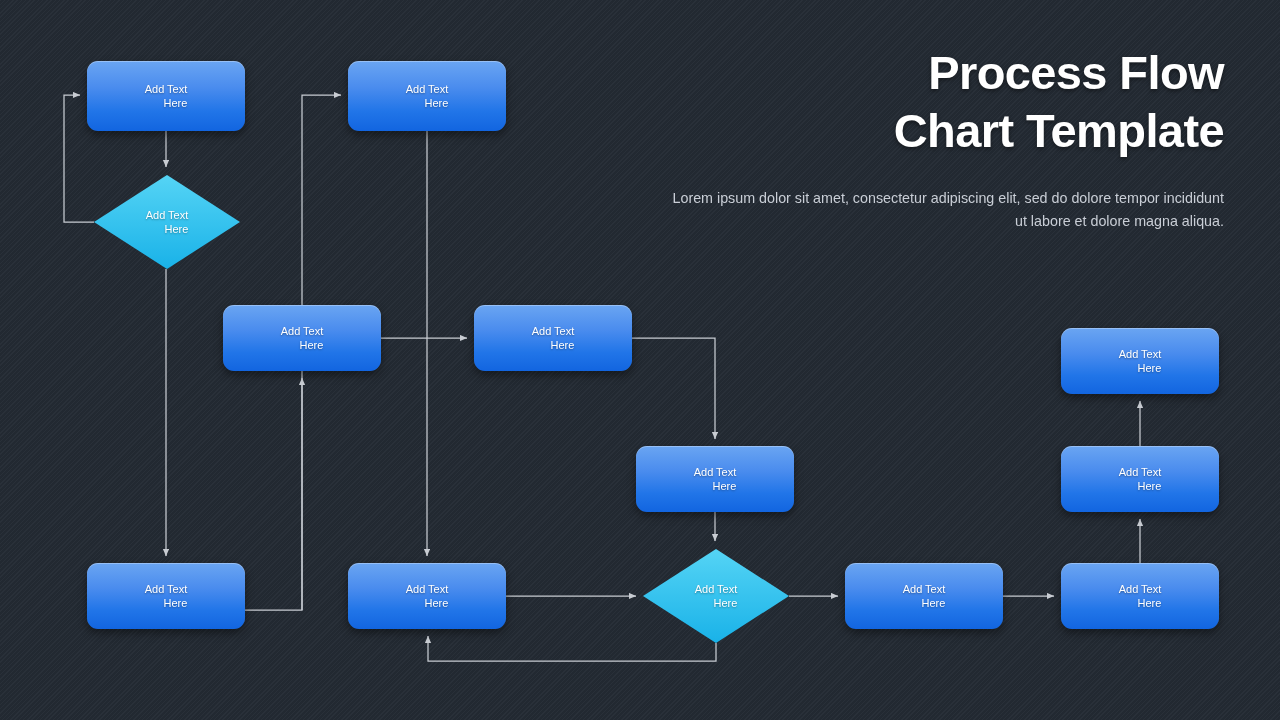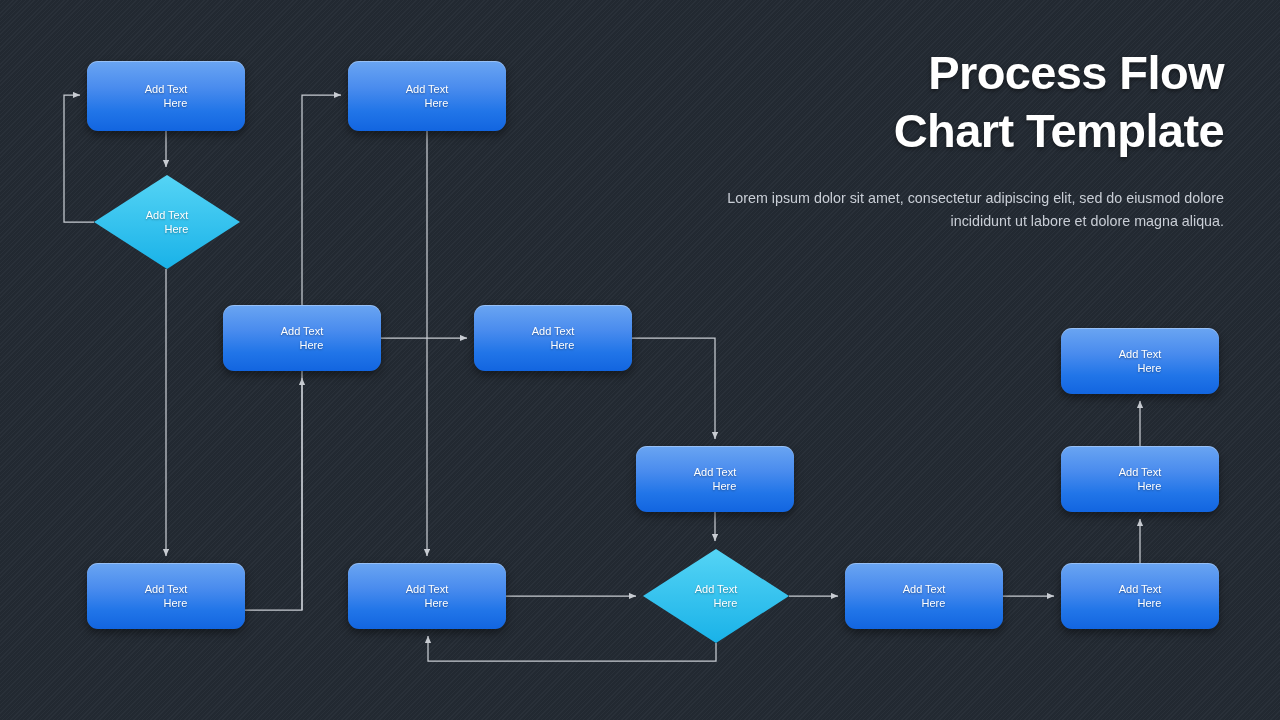--- a/index.html
+++ b/index.html
@@ -131,21 +131,21 @@
 
       <path d="M1140,563 L1140,519" marker-end="url(#ah)"></path>
 
       <path d="M1140,446 L1140,401" marker-end="url(#ah)"></path>
     </g>
   </svg>
 
   <div id="header">
     <h1 id="title">Process Flow
 Chart Template</h1>
-    <p id="subtitle">Lorem ipsum dolor sit amet, consectetur adipiscing elit, sed do eiusmod dolore incididunt ut labore et dolore magna aliqua.</p>
+    <p id="subtitle">Lorem ipsum dolor sit amet, consectetur adipiscing elit, sed do dolore tempor incididunt ut labore et dolore magna aliqua.</p>
   </div>
 
   <div id="nodes">
       <div class="node process" style="left: 87px; top: 61px; width: 158px; height: 70px;"><span class="label">Add Text
 Here</span></div>
       <div class="node decision" style="left: 94px; top: 175px; width: 146px; height: 94px;"><svg class="diamond-shape" viewBox="0 0 146 94" preserveAspectRatio="none">
           <defs>
             <linearGradient id="dg1" x1="0" y1="0" x2="0" y2="1">
               <stop offset="0%" stop-color="#55d4f5"></stop>
               <stop offset="100%" stop-color="#19b2e8"></stop>

